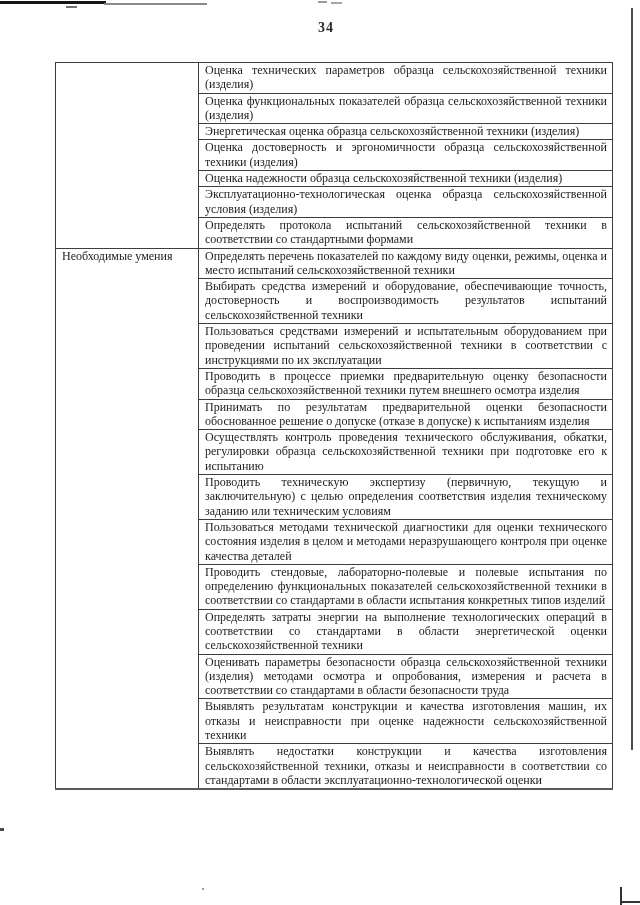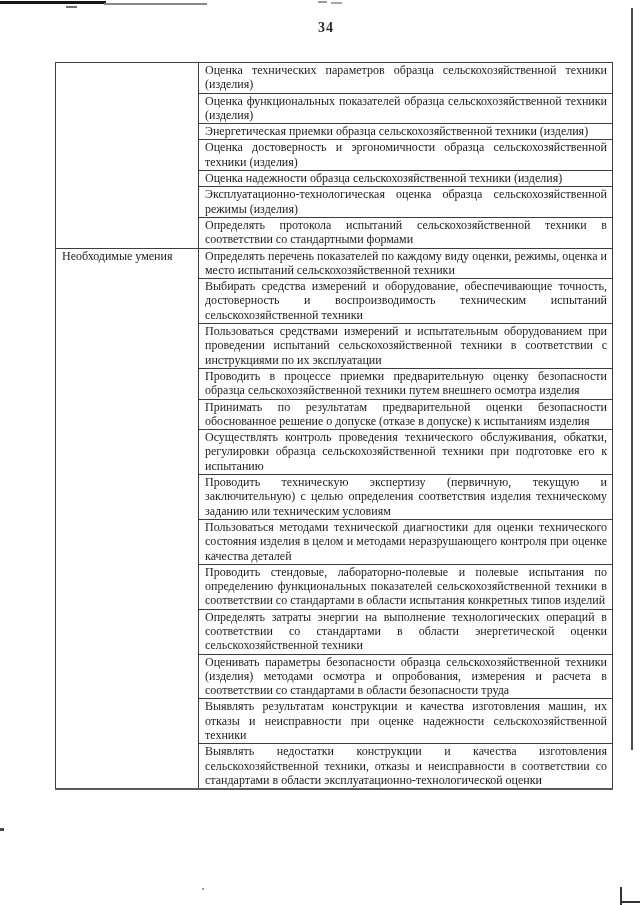--- a/index.html
+++ b/index.html
@@ -83,41 +83,41 @@
   <tbody>
 
     <tr>
       <td class="label-col" rowspan="7"></td>
       <td>Оценка технических параметров образца сельскохозяйственной техники (изделия)</td>
     </tr>
     <tr>
         <td>Оценка функциональных показателей образца сельскохозяйственной техники (изделия)</td>
       </tr>
     <tr>
-        <td>Энергетическая приемки образца сельскохозяйственной техники (изделия)</td>
+        <td>Энергетическая оценка образца сельскохозяйственной техники (изделия)</td>
       </tr>
     <tr>
         <td>Оценка достоверность и эргономичности образца сельскохозяйственной техники (изделия)</td>
       </tr>
     <tr>
         <td>Оценка надежности образца сельскохозяйственной техники (изделия)</td>
       </tr>
     <tr>
-        <td>Эксплуатационно-технологическая оценка образца сельскохозяйственной режимы (изделия)</td>
+        <td>Эксплуатационно-технологическая оценка образца сельскохозяйственной условия (изделия)</td>
       </tr>
     <tr>
         <td>Определять протокола испытаний сельскохозяйственной техники в соответствии со стандартными формами</td>
       </tr>
 
     <tr>
       <td class="label-col" rowspan="13">Необходимые умения</td>
       <td>Определять перечень показателей по каждому виду оценки, режимы, оценка и место испытаний сельскохозяйственной техники</td>
     </tr>
     <tr>
-        <td>Выбирать средства измерений и оборудование, обеспечивающие точность, достоверность и воспроизводимость техническим испытаний сельскохозяйственной техники</td>
+        <td>Выбирать средства измерений и оборудование, обеспечивающие точность, достоверность и воспроизводимость результатов испытаний сельскохозяйственной техники</td>
       </tr>
     <tr>
         <td>Пользоваться средствами измерений и испытательным оборудованием при проведении испытаний сельскохозяйственной техники в соответствии с инструкциями по их эксплуатации</td>
       </tr>
     <tr>
         <td>Проводить в процессе приемки предварительную оценку безопасности образца сельскохозяйственной техники путем внешнего осмотра изделия</td>
       </tr>
     <tr>
         <td>Принимать по результатам предварительной оценки безопасности обоснованное решение о допуске (отказе в допуске) к испытаниям изделия</td>
       </tr>

